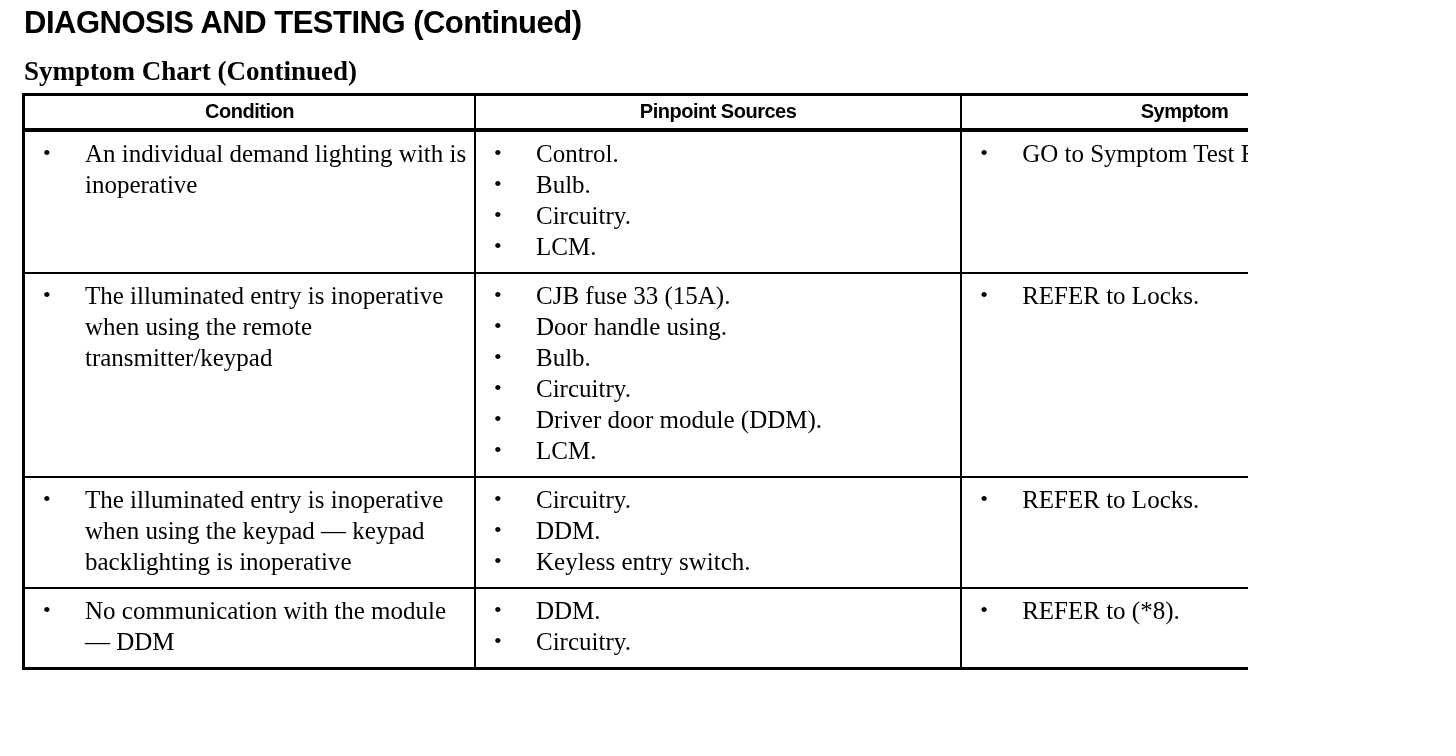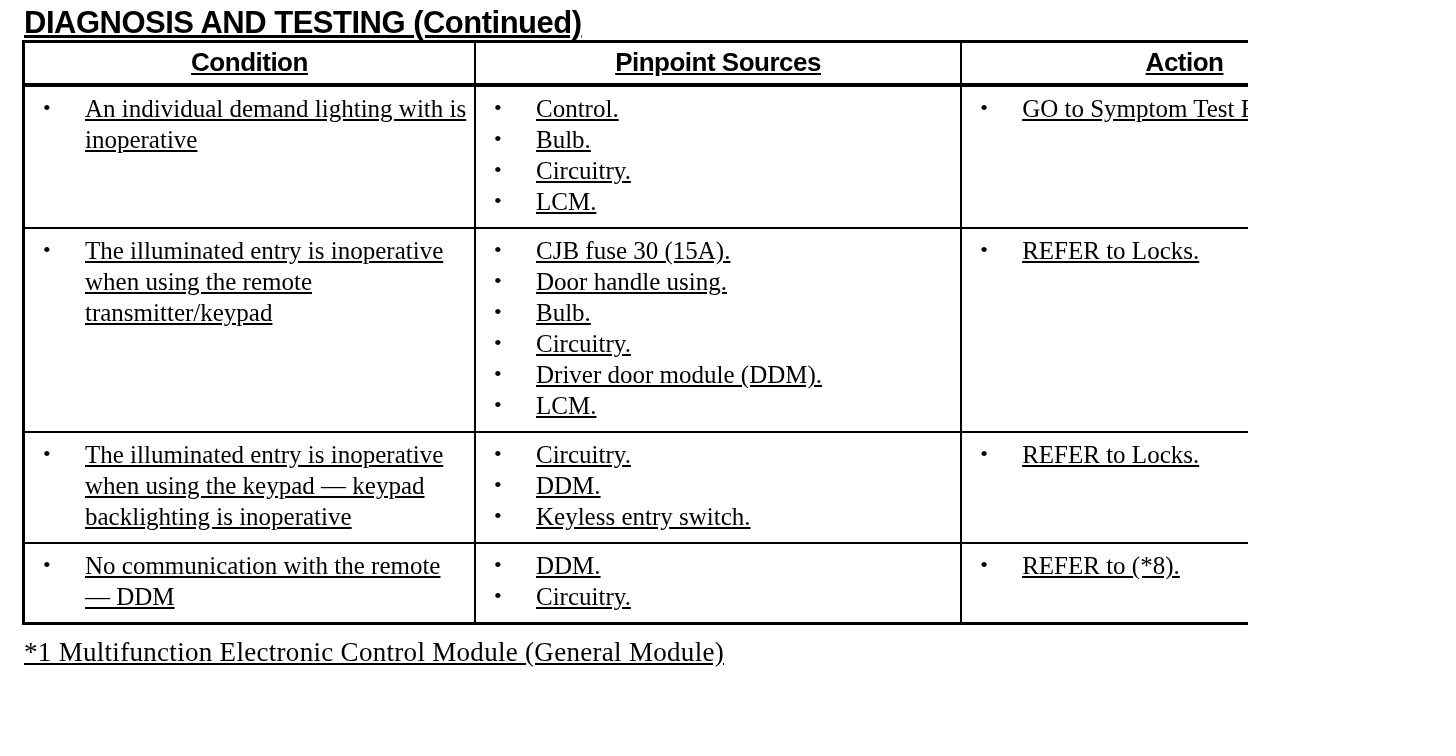--- a/index.html
+++ b/index.html
@@ -9,21 +9,20 @@
     color: #000000;
   }
   .page {
     width: 1248px;
     height: 756px;
     box-sizing: border-box;
     padding: 4px 24px 0 22px;
     background: #ffffff;
     overflow: hidden;
     font-family: "Liberation Serif", serif;
-    text-decoration: underline;
   }
   .doc-title {
     font-family: "Liberation Sans", sans-serif;
     font-weight: bold;
     font-size: 31px;
     letter-spacing: -0.5px;
     margin: 2px 0 0 2px;
     line-height: 1.1;
   }
   .doc-subtitle {
@@ -41,21 +40,21 @@
   }
   table.symptom-table, table.symptom-table th, table.symptom-table td {
     border: 2px solid #000000;
   }
   table.symptom-table {
     border-width: 3px;
   }
   table.symptom-table th {
     font-family: "Liberation Sans", sans-serif;
     font-weight: bold;
-    font-size: 26px;
+    font-size: 20px;
     letter-spacing: -0.5px;
     text-align: center;
     padding: 4px 2px 5px 2px;
     border-bottom-width: 4px;
   }
   table.symptom-table td {
     font-family: "Liberation Serif", serif;
     font-size: 25px;
     line-height: 31px;
     vertical-align: top;
@@ -79,32 +78,33 @@
     font-size: 27px;
     margin: 12px 0 0 2px;
     letter-spacing: 0.3px;
   }
 </style>
 </head>
 <body>
 
 <div class="page">
   <h1 class="doc-title">DIAGNOSIS AND TESTING (Continued)</h1>
+  <h2 class="doc-subtitle">Symptom Chart (Continued)</h2>
 
   <table class="symptom-table">
     <colgroup>
       <col class="c1">
         <col class="c2">
         <col class="c3">
     </colgroup>
     <thead>
       <tr>
         <th>Condition</th>
         <th>Pinpoint Sources</th>
-        <th>Action</th>
+        <th>Symptom</th>
       </tr>
     </thead>
     <tbody>
         <tr>
           <td>
             <div class="item"><span class="bullet">•</span><span>An individual demand lighting with is inoperative</span></div>
           </td>
           <td>
             <div class="item"><span class="bullet">•</span><span>Control.</span></div>
             <div class="item"><span class="bullet">•</span><span>Bulb.</span></div>
@@ -113,21 +113,21 @@
           </td>
           <td>
             <div class="item"><span class="bullet">•</span><span>GO to Symptom Test E.</span></div>
           </td>
         </tr>
         <tr>
           <td>
             <div class="item"><span class="bullet">•</span><span>The illuminated entry is inoperative when using the remote transmitter/keypad</span></div>
           </td>
           <td>
-            <div class="item"><span class="bullet">•</span><span>CJB fuse 30 (15A).</span></div>
+            <div class="item"><span class="bullet">•</span><span>CJB fuse 33 (15A).</span></div>
             <div class="item"><span class="bullet">•</span><span>Door handle using.</span></div>
             <div class="item"><span class="bullet">•</span><span>Bulb.</span></div>
             <div class="item"><span class="bullet">•</span><span>Circuitry.</span></div>
             <div class="item"><span class="bullet">•</span><span>Driver door module (DDM).</span></div>
             <div class="item"><span class="bullet">•</span><span>LCM.</span></div>
           </td>
           <td>
             <div class="item"><span class="bullet">•</span><span>REFER to Locks.</span></div>
           </td>
         </tr>
@@ -139,27 +139,26 @@
             <div class="item"><span class="bullet">•</span><span>Circuitry.</span></div>
             <div class="item"><span class="bullet">•</span><span>DDM.</span></div>
             <div class="item"><span class="bullet">•</span><span>Keyless entry switch.</span></div>
           </td>
           <td>
             <div class="item"><span class="bullet">•</span><span>REFER to Locks.</span></div>
           </td>
         </tr>
         <tr>
           <td>
-            <div class="item"><span class="bullet">•</span><span>No communication with the remote — DDM</span></div>
+            <div class="item"><span class="bullet">•</span><span>No communication with the module — DDM</span></div>
           </td>
           <td>
             <div class="item"><span class="bullet">•</span><span>DDM.</span></div>
             <div class="item"><span class="bullet">•</span><span>Circuitry.</span></div>
           </td>
           <td>
             <div class="item"><span class="bullet">•</span><span>REFER to (*8).</span></div>
           </td>
         </tr>
       </tbody>
   </table>
 
-  <p class="footnote">*1 Multifunction Electronic Control Module (General Module)</p>
 </div>
 
 </body></html>

